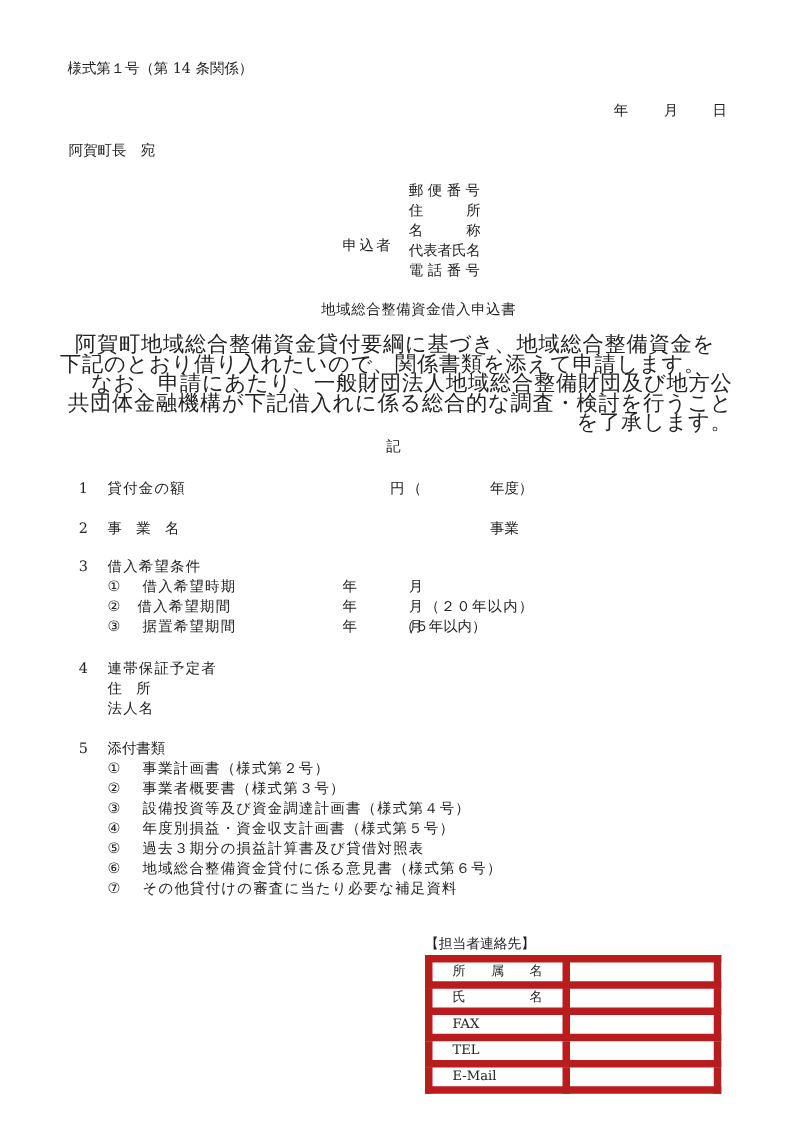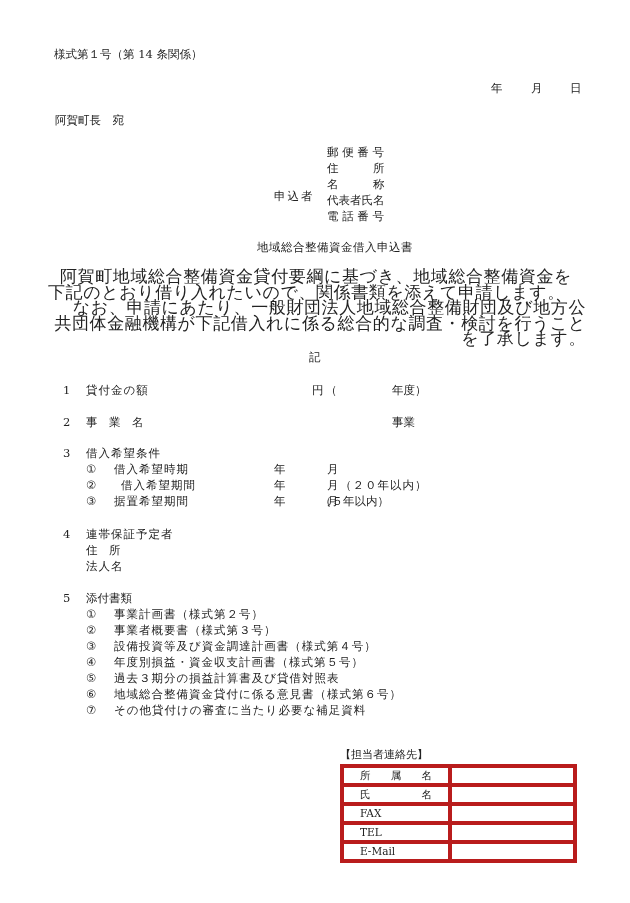--- a/index.html
+++ b/index.html
@@ -1,21 +1,21 @@
 <!DOCTYPE html>
 <html><head>
 <meta charset="utf-8">
 <style>
   html, body { margin:0; padding:0; background:#ffffff; }
   body { width:630px; height:903px; position:relative; overflow:hidden;
          font-family: "DejaVu Serif", "Liberation Serif", serif; color:#222; font-size:11.5px; }
   .abs { position:absolute; white-space:nowrap; line-height:14px; }
   .para { position:absolute; left:48px; width:535px; line-height:15.5px; font-size:17px; letter-spacing:0.6px; }
   table.contact { position:absolute; left:340px; top:764px; width:237px; border-collapse:collapse; }
-  table.contact td { border:4px solid #b91c1c; height:15px; padding:0 16px; font-size:10.5px; line-height:15px; }
+  table.contact td { border:6px solid #b91c1c; height:15px; padding:0 16px; font-size:10.5px; line-height:15px; }
   table.contact td.lbl { width:72px; text-align:justify; text-align-last:justify; }
 </style>
 </head>
 <body>
 
 <div class="abs" style="left:44px;top:47px;margin-left:10px;">様式第１号（第 14 条関係）</div>
 
 <div class="abs" style="left:491px;top:81px;">年</div>
 <div class="abs" style="left:531px;top:81px;">月</div>
 <div class="abs" style="left:570px;top:81px;">日</div>
@@ -47,21 +47,21 @@
 
 <div class="abs" style="left:63px;top:446px;">3</div>
 <div class="abs" style="left:86px;top:446px;letter-spacing:1px;">借入希望条件</div>
 
 <div class="abs" style="left:86px;top:462px;">①</div>
 <div class="abs" style="left:114px;top:462px;letter-spacing:1px;">借入希望時期</div>
 <div class="abs" style="left:274px;top:462px;">年</div>
 <div class="abs" style="left:327px;top:462px;">月</div>
 
 <div class="abs" style="left:86px;top:478px;">②</div>
-<div class="abs" style="left:121px;top:478px;letter-spacing:1px;">借入希望期間</div>
+<div class="abs" style="left:110px;top:478px;letter-spacing:1px;">借入希望期間</div>
 <div class="abs" style="left:274px;top:478px;">年</div>
 <div class="abs" style="left:327px;top:478px;">月</div>
 <div class="abs" style="left:340px;top:478px;letter-spacing:1px;">（２０年以内）</div>
 
 <div class="abs" style="left:86px;top:494px;">③</div>
 <div class="abs" style="left:114px;top:494px;letter-spacing:1px;">据置希望期間</div>
 <div class="abs" style="left:274px;top:494px;">年</div>
 <div class="abs" style="left:327px;top:494px;">月</div>
 <div class="abs" style="left:320px;top:494px;">（５年以内）</div>
 

